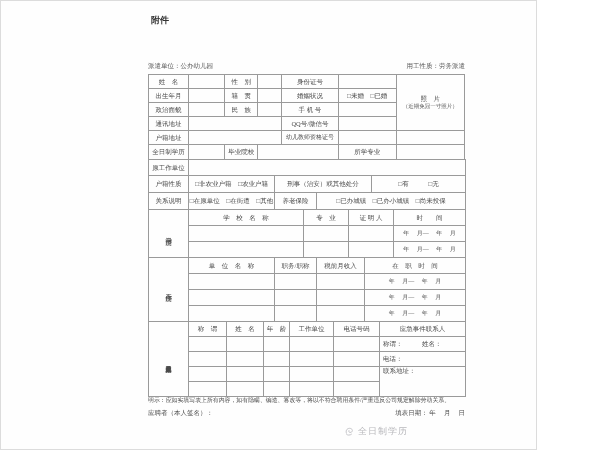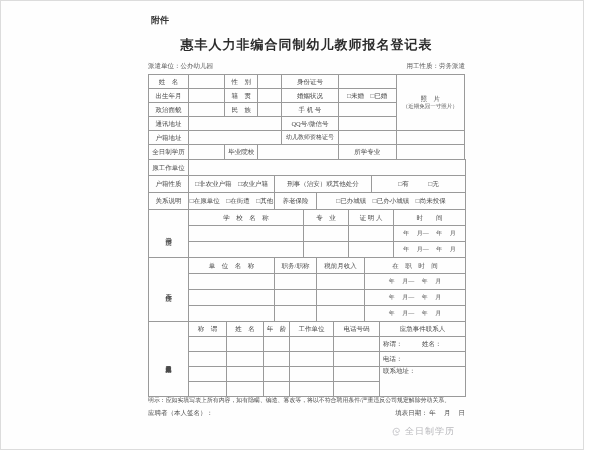--- a/index.html
+++ b/index.html
@@ -1,16 +1,16 @@
 <!DOCTYPE html>
 <html><head>
 <meta charset="utf-8">
 <style>
   html,body{margin:0;padding:0;}
-  .canvas{position:relative;width:584px;height:450px;background:#fefefe;
+  .canvas{position:relative;width:537px;height:450px;background:#fefefe;
           border:1px solid #dcdcdc;box-sizing:border-box;overflow:hidden;
           font-family:"Liberation Serif", serif;color:#4a4a4a;}
   .attach{position:absolute;left:150px;top:13px;font-size:9px;font-weight:bold;color:#333;}
   .title{position:absolute;left:147px;top:35px;width:317px;text-align:center;
          font-size:13px;font-weight:bold;color:#2b2b2b;letter-spacing:1px;}
   .subrow{position:absolute;left:147px;top:61px;width:317px;display:flex;
           justify-content:space-between;font-size:6.5px;color:#555;}
   .formwrap{position:absolute;left:147px;top:73px;width:317px;}
   table{border-collapse:collapse;table-layout:fixed;width:317px;}
   table+table{margin-top:-1px;}
@@ -31,21 +31,20 @@
   .watermark{position:absolute;right:128px;top:424px;display:flex;align-items:center;
              gap:3px;color:#b8b8bc;font-size:9px;letter-spacing:1px;}
   .wm-icon{width:11px;height:11px;}
 </style>
 </head>
 <body>
 
 <div class="canvas">
 
   <div class="attach">附件</div>
-  <div class="title">惠丰人力非编合同制幼儿教师报名登记表</div>
 
   <div class="subrow">
     <span>派遣单位：公办幼儿园</span>
     <span>用工性质：劳务派遣</span>
   </div>
 
   <div class="formwrap">
 
     <table>
       <colgroup>

